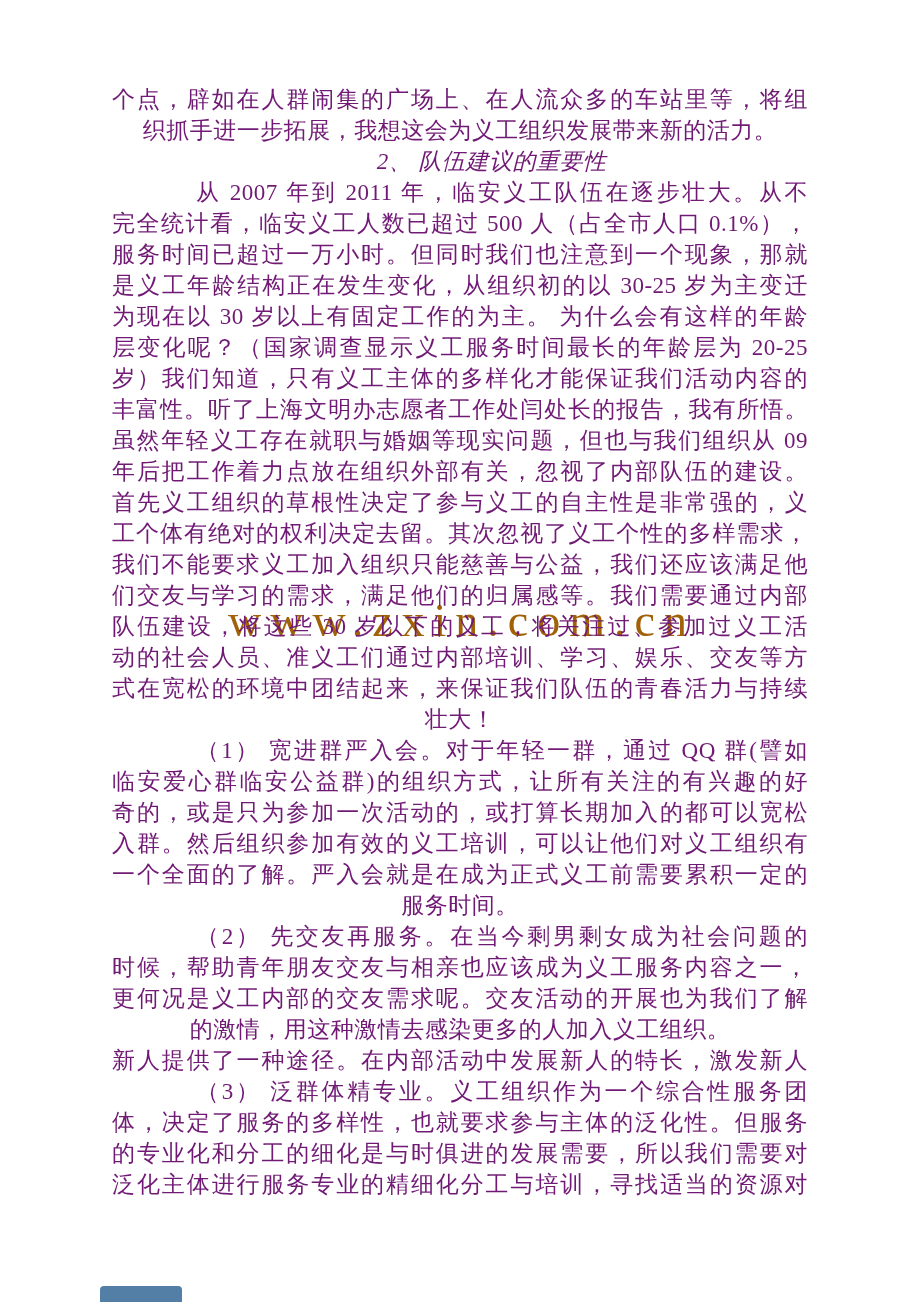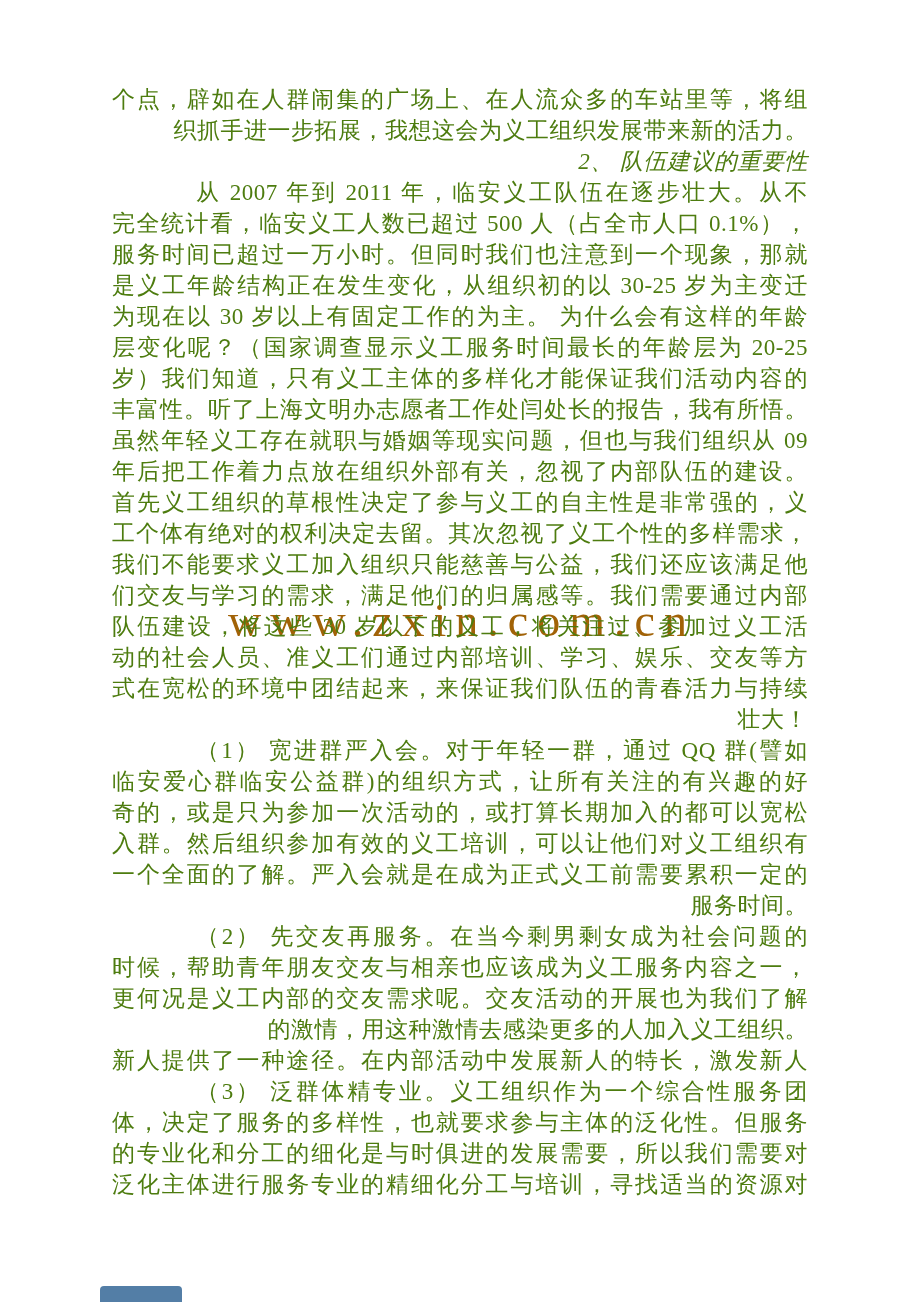--- a/index.html
+++ b/index.html
@@ -30,29 +30,29 @@
   .doc-body {
     position: absolute;
     left: 112px; top: 84px;
     width: 696px;
     z-index: 1;
   }
 
   .line {
     font-size: 23px;
     line-height: 31px;
-    color: #4d7c0f;
+    color: #701a75;
     letter-spacing: 0.5px;
     text-align: justify;
     text-align-last: justify;
     -moz-text-align-last: justify;
     text-justify: inter-character;
   }
   .line.plain {
-    text-align: right;
+    text-align: center;
     text-align-last: auto;
     -moz-text-align-last: auto;
   }
   .indent0 { text-indent: 0; }
   .indent1 { text-indent: 63px; font-style: italic; }
   .indent2 { text-indent: 84px; }
 
   .bottom-badge {
     position: absolute;
     left: 100px; top: 1286px;

